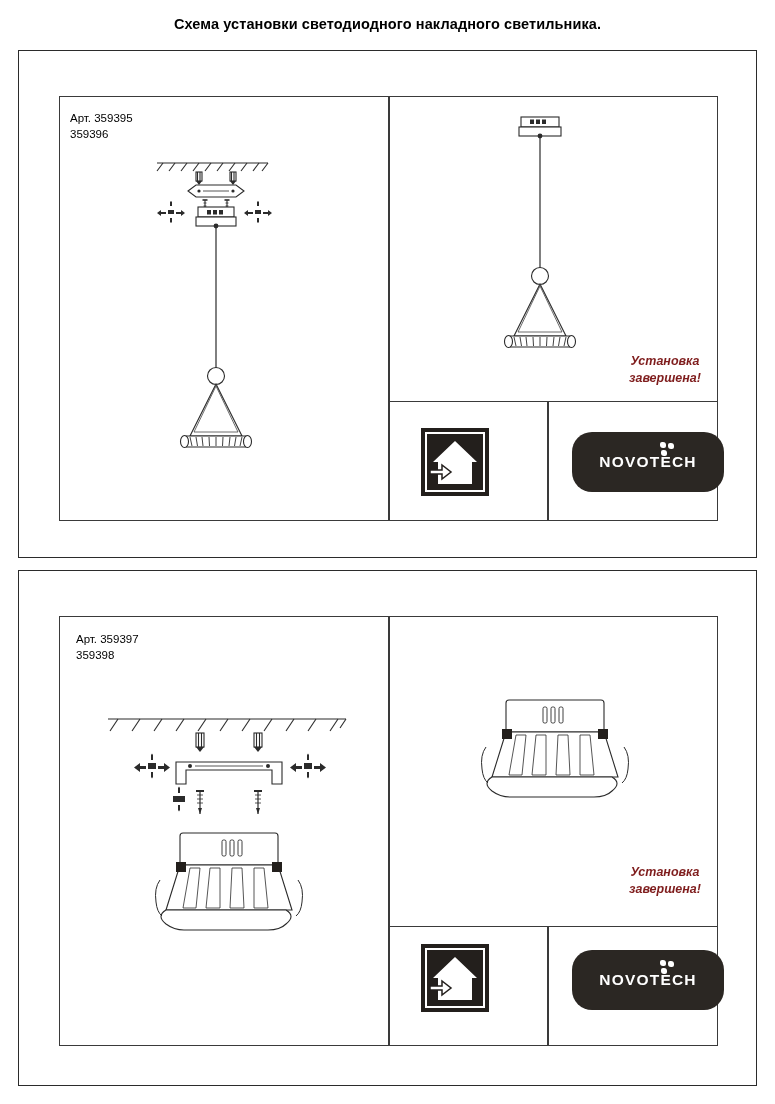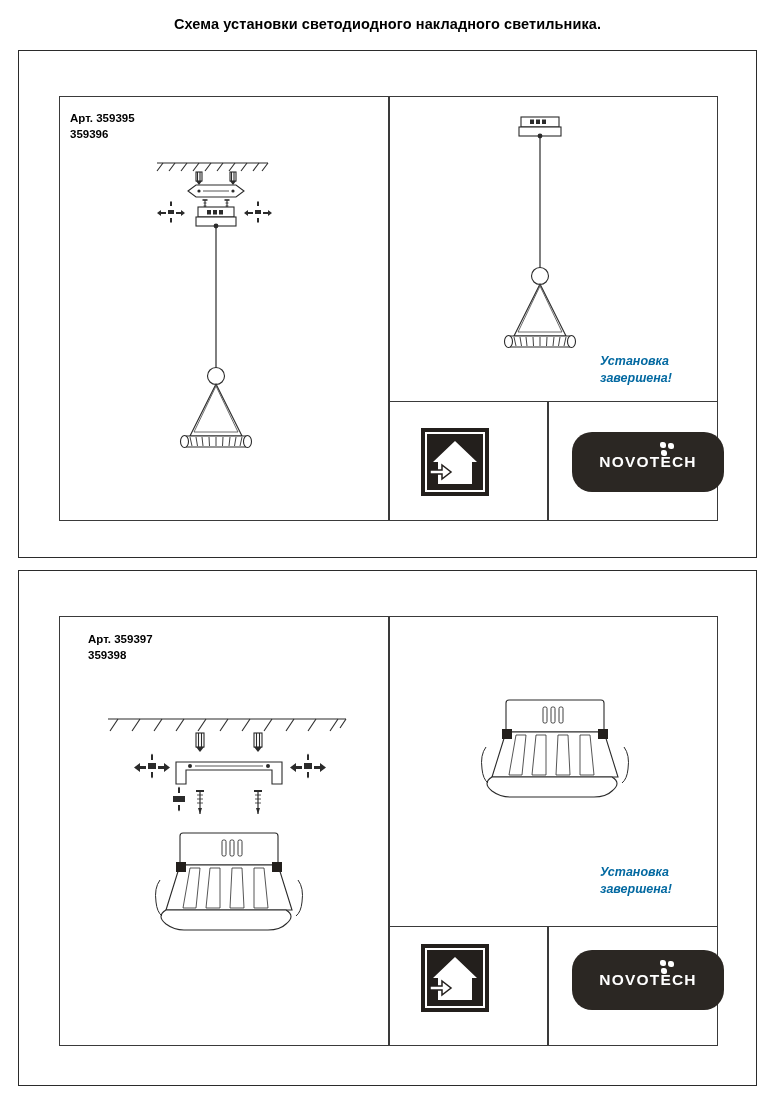--- a/index.html
+++ b/index.html
@@ -55,35 +55,36 @@
 
   
   #panel-b1 { left: 40px; top: 45px; width: 330px; height: 430px; }
   #panel-b2 { left: 370px; top: 45px; width: 329px; height: 360px; }
   #panel-b3 { left: 370px; top: 355px; width: 159px; height: 120px; }
   #panel-b4 { left: 529px; top: 355px; width: 170px; height: 120px; }
 
   .art-label {
     position: absolute;
     font-size: 11.5px;
-    font-weight: bold;
+    font-weight: normal;
     line-height: 16px;
     color: #000;
     white-space: pre-line;
   }
   #art-top { left: 70px; top: 110px; }
-  #art-bottom { left: 88px; top: 631px; }
+  #art-bottom { left: 76px; top: 631px; }
 
   .done-text {
     position: absolute;
     font-size: 12.5px;
     font-weight: bold;
     font-style: italic;
     line-height: 17px;
-    color: #0369a1;
+    text-align: center;
+    color: #7f1d1d;
     white-space: pre-line;
   }
   #done-top { left: 600px; top: 353px; width: 130px; }
   #done-bottom { left: 600px; top: 864px; width: 130px; }
 
   .svg-layer {
     position: absolute;
     left: 0; top: 0;
     width: 775px;
     height: 1104px;

